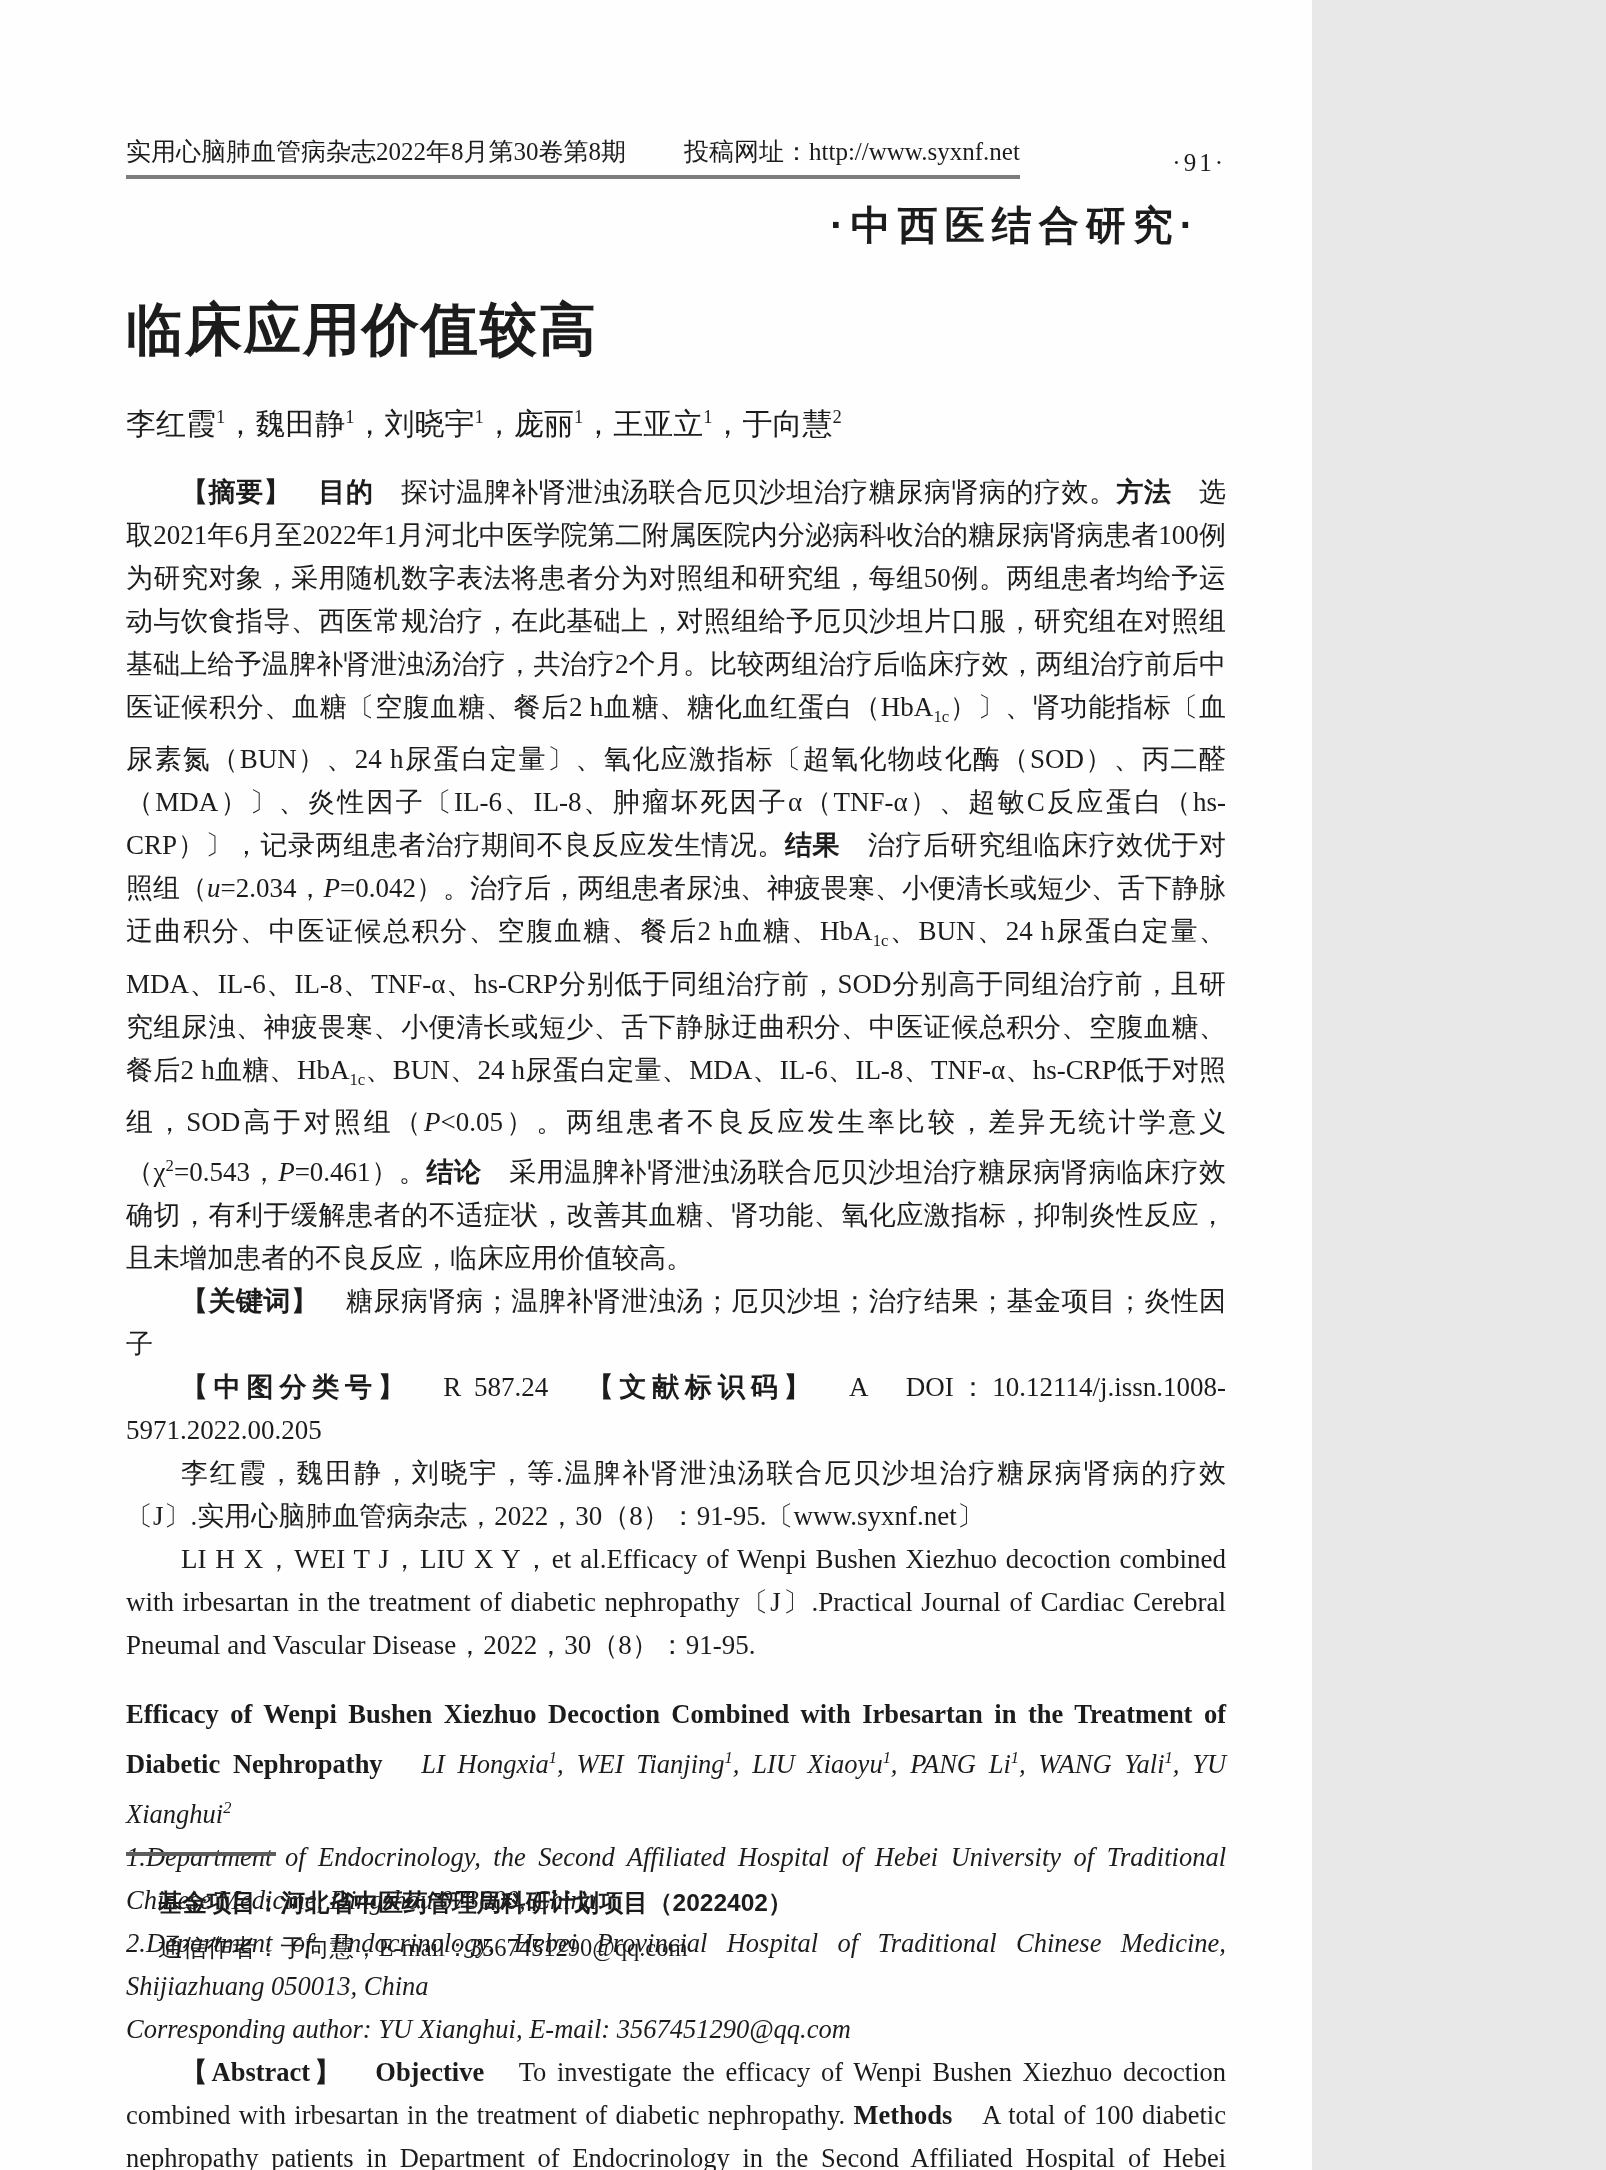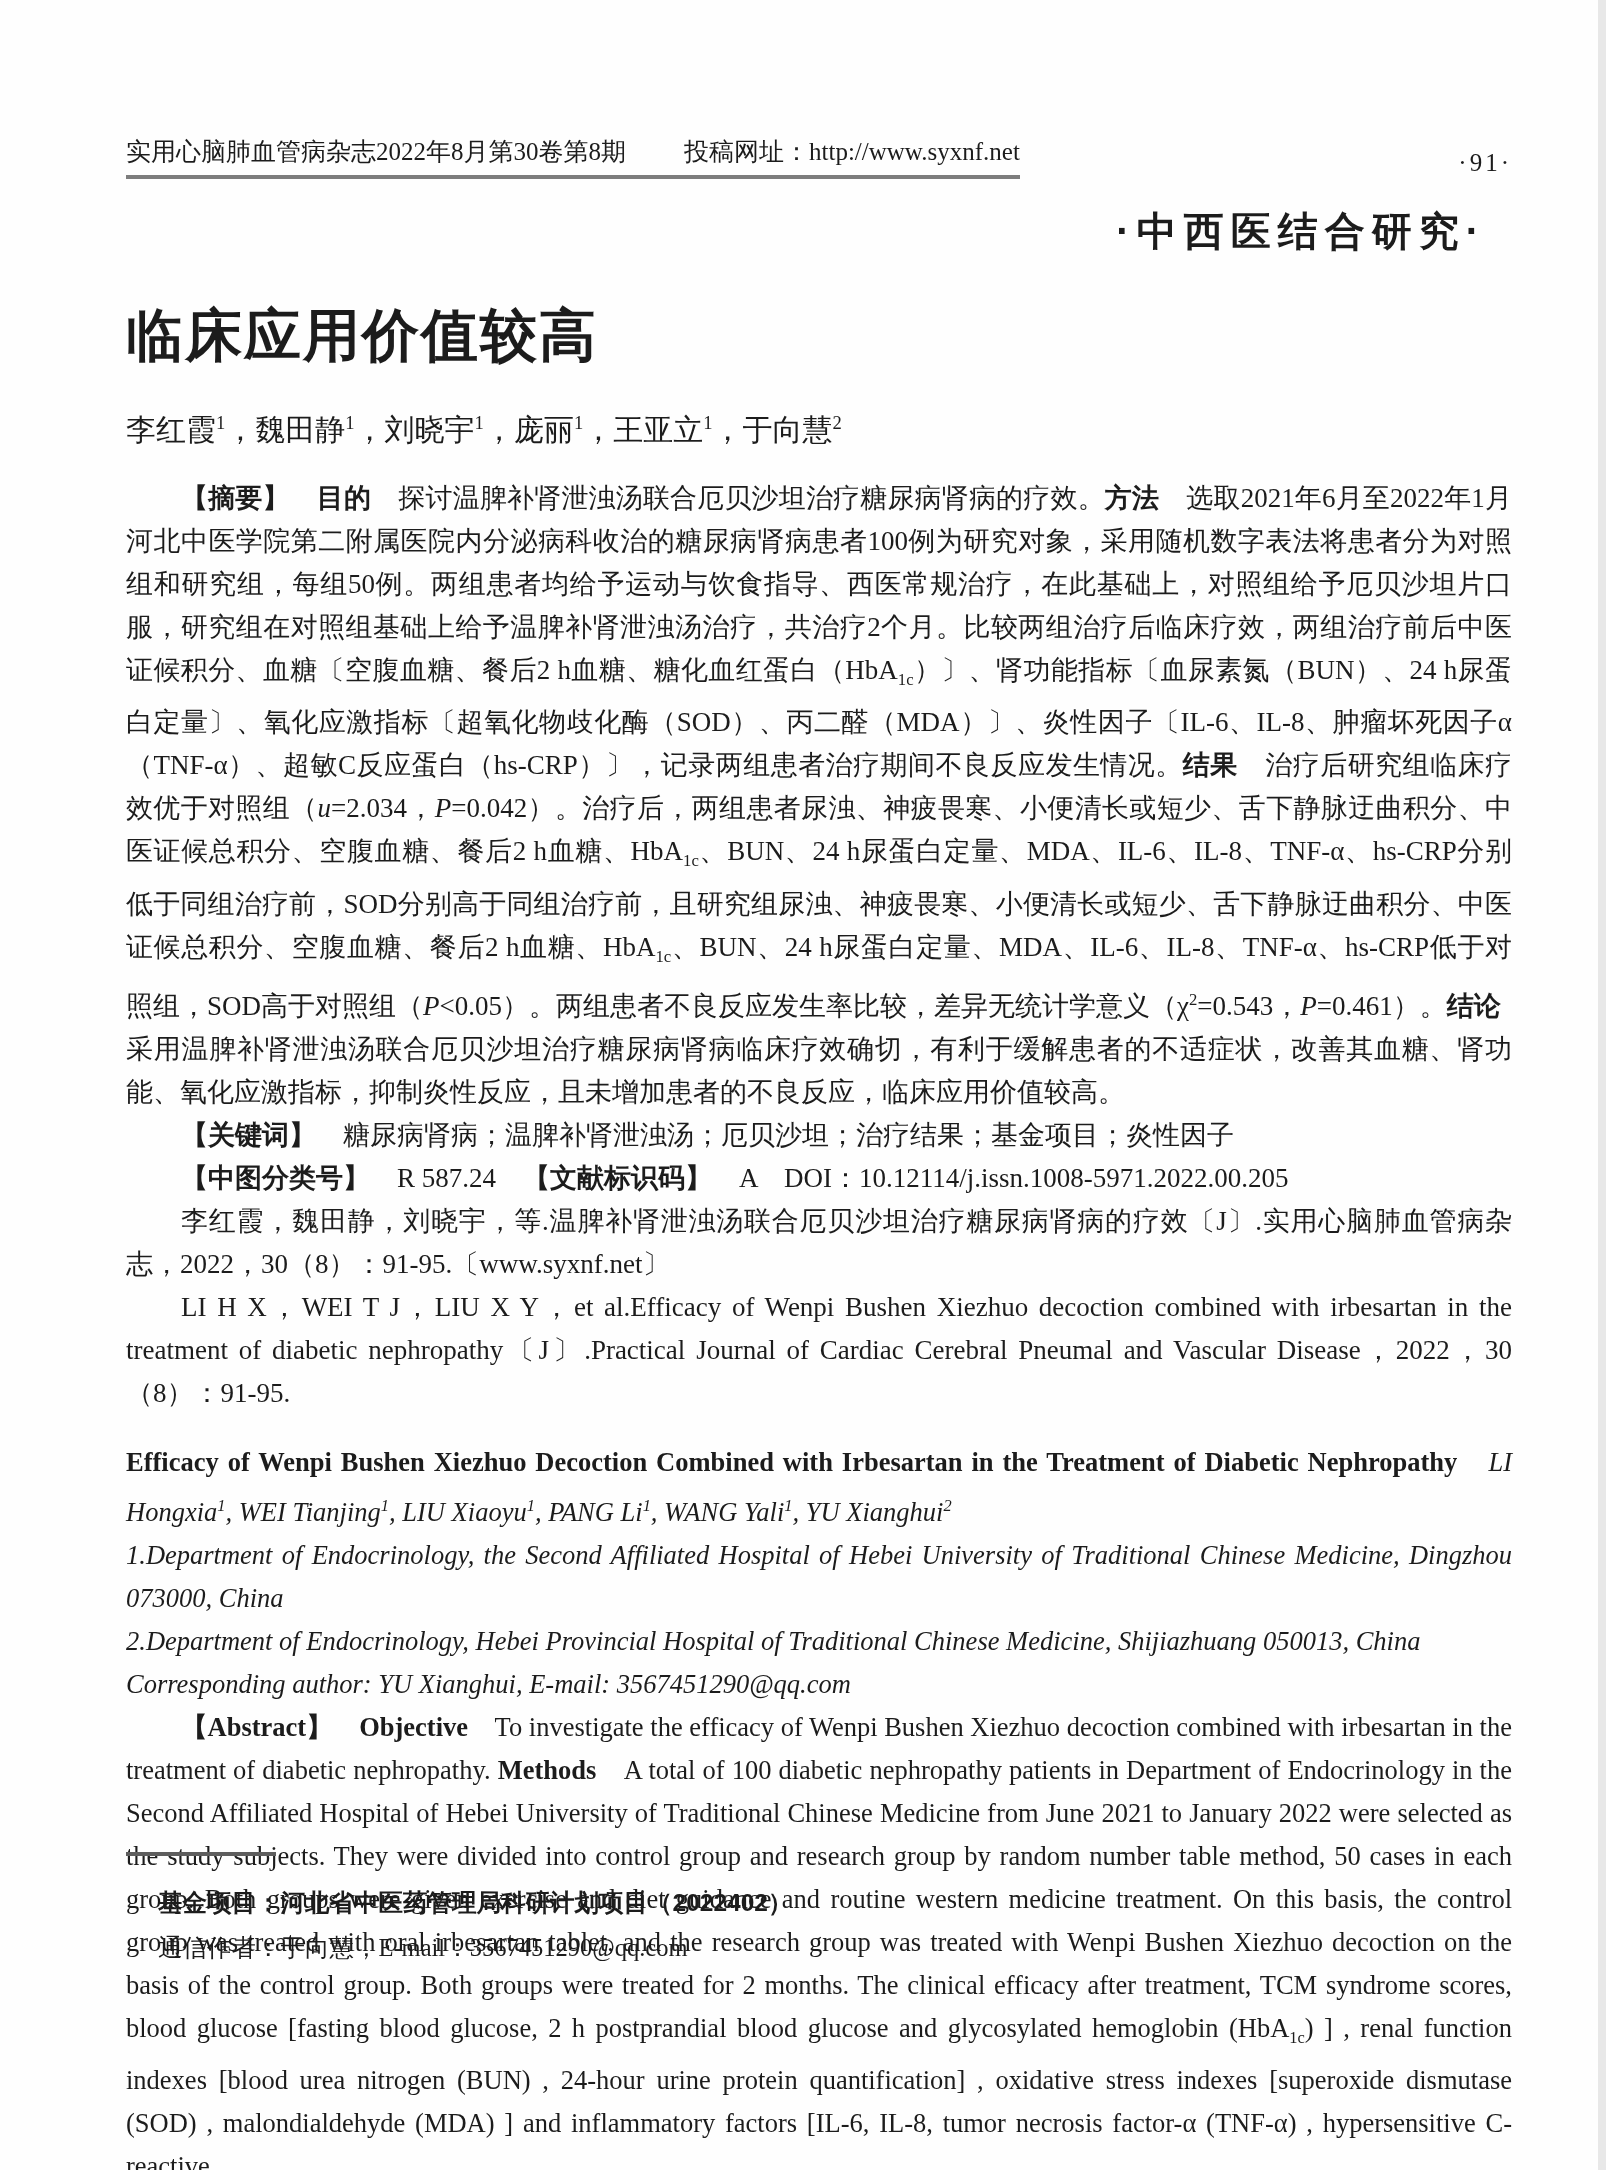--- a/index.html
+++ b/index.html
@@ -1,38 +1,38 @@
 <!DOCTYPE html>
 <html><head>
 <meta charset="utf-8">
 <style>
   html, body { margin:0; padding:0; background:#e8e8e8; }
   .page {
     position:relative;
-    width:1598px; height:2170px;
+    width:1312px; height:2170px;
     background:#fefefe;
     color:#1c1c1c;
     overflow:hidden;
     font-family:"Liberation Serif","DejaVu Serif",serif;
     box-sizing:border-box;
   }
   .content {
     position:absolute; left:126px; right:86px; top:136px;
   }
   
   .header-row { display:flex; align-items:flex-end; font-size:25px; line-height:32px; }
   .masthead {
     display:flex; gap:58px;
     border-bottom:4px solid #7d7d7d;
     padding-bottom:7px;
   }
   .pageno { margin-left:auto; letter-spacing:3px; font-size:25px;text-align:right; }
   
   .column-label {
-    margin-top:28px; padding-right:26px;
+    margin-top:22px; padding-right:26px;
     text-align:right;
     font-family:"Liberation Sans","DejaVu Sans",sans-serif;
     font-weight:700; font-size:40px; line-height:48px;
     letter-spacing:7px;
   }
   
   .title {
     margin-top:34px;
     font-family:"Liberation Sans","DejaVu Sans",sans-serif;
     font-weight:700; font-size:57px; line-height:93px;

